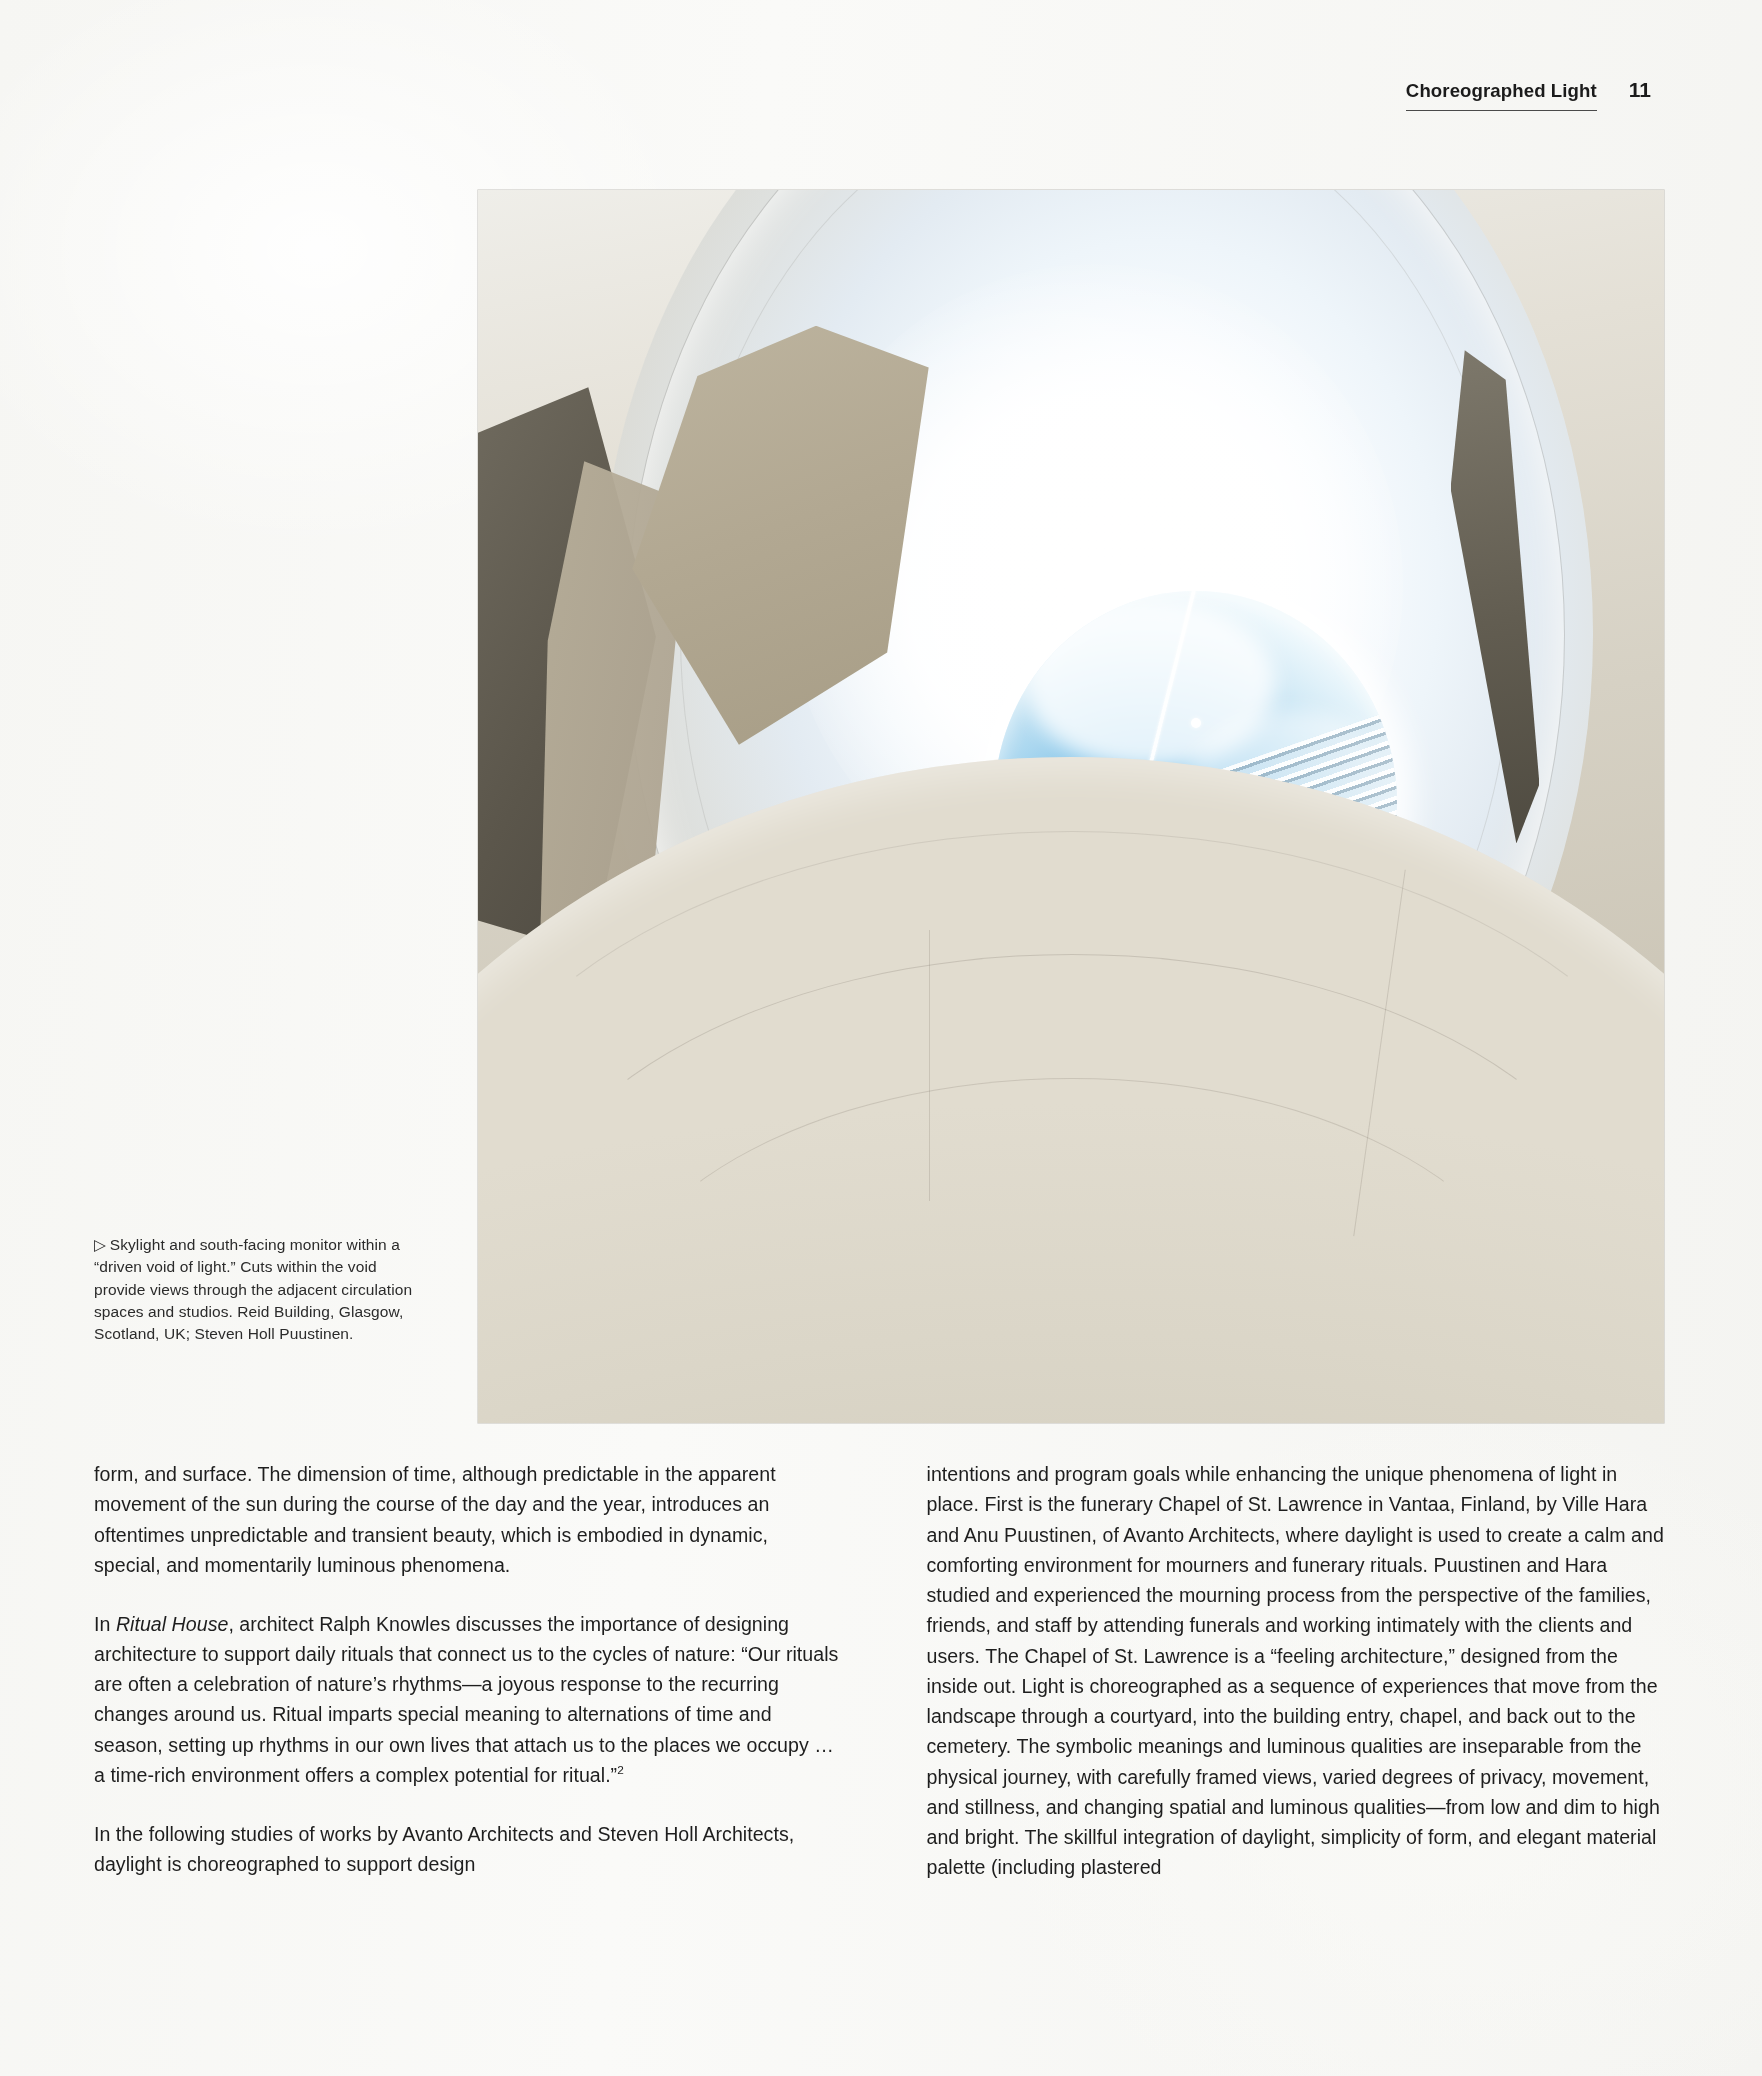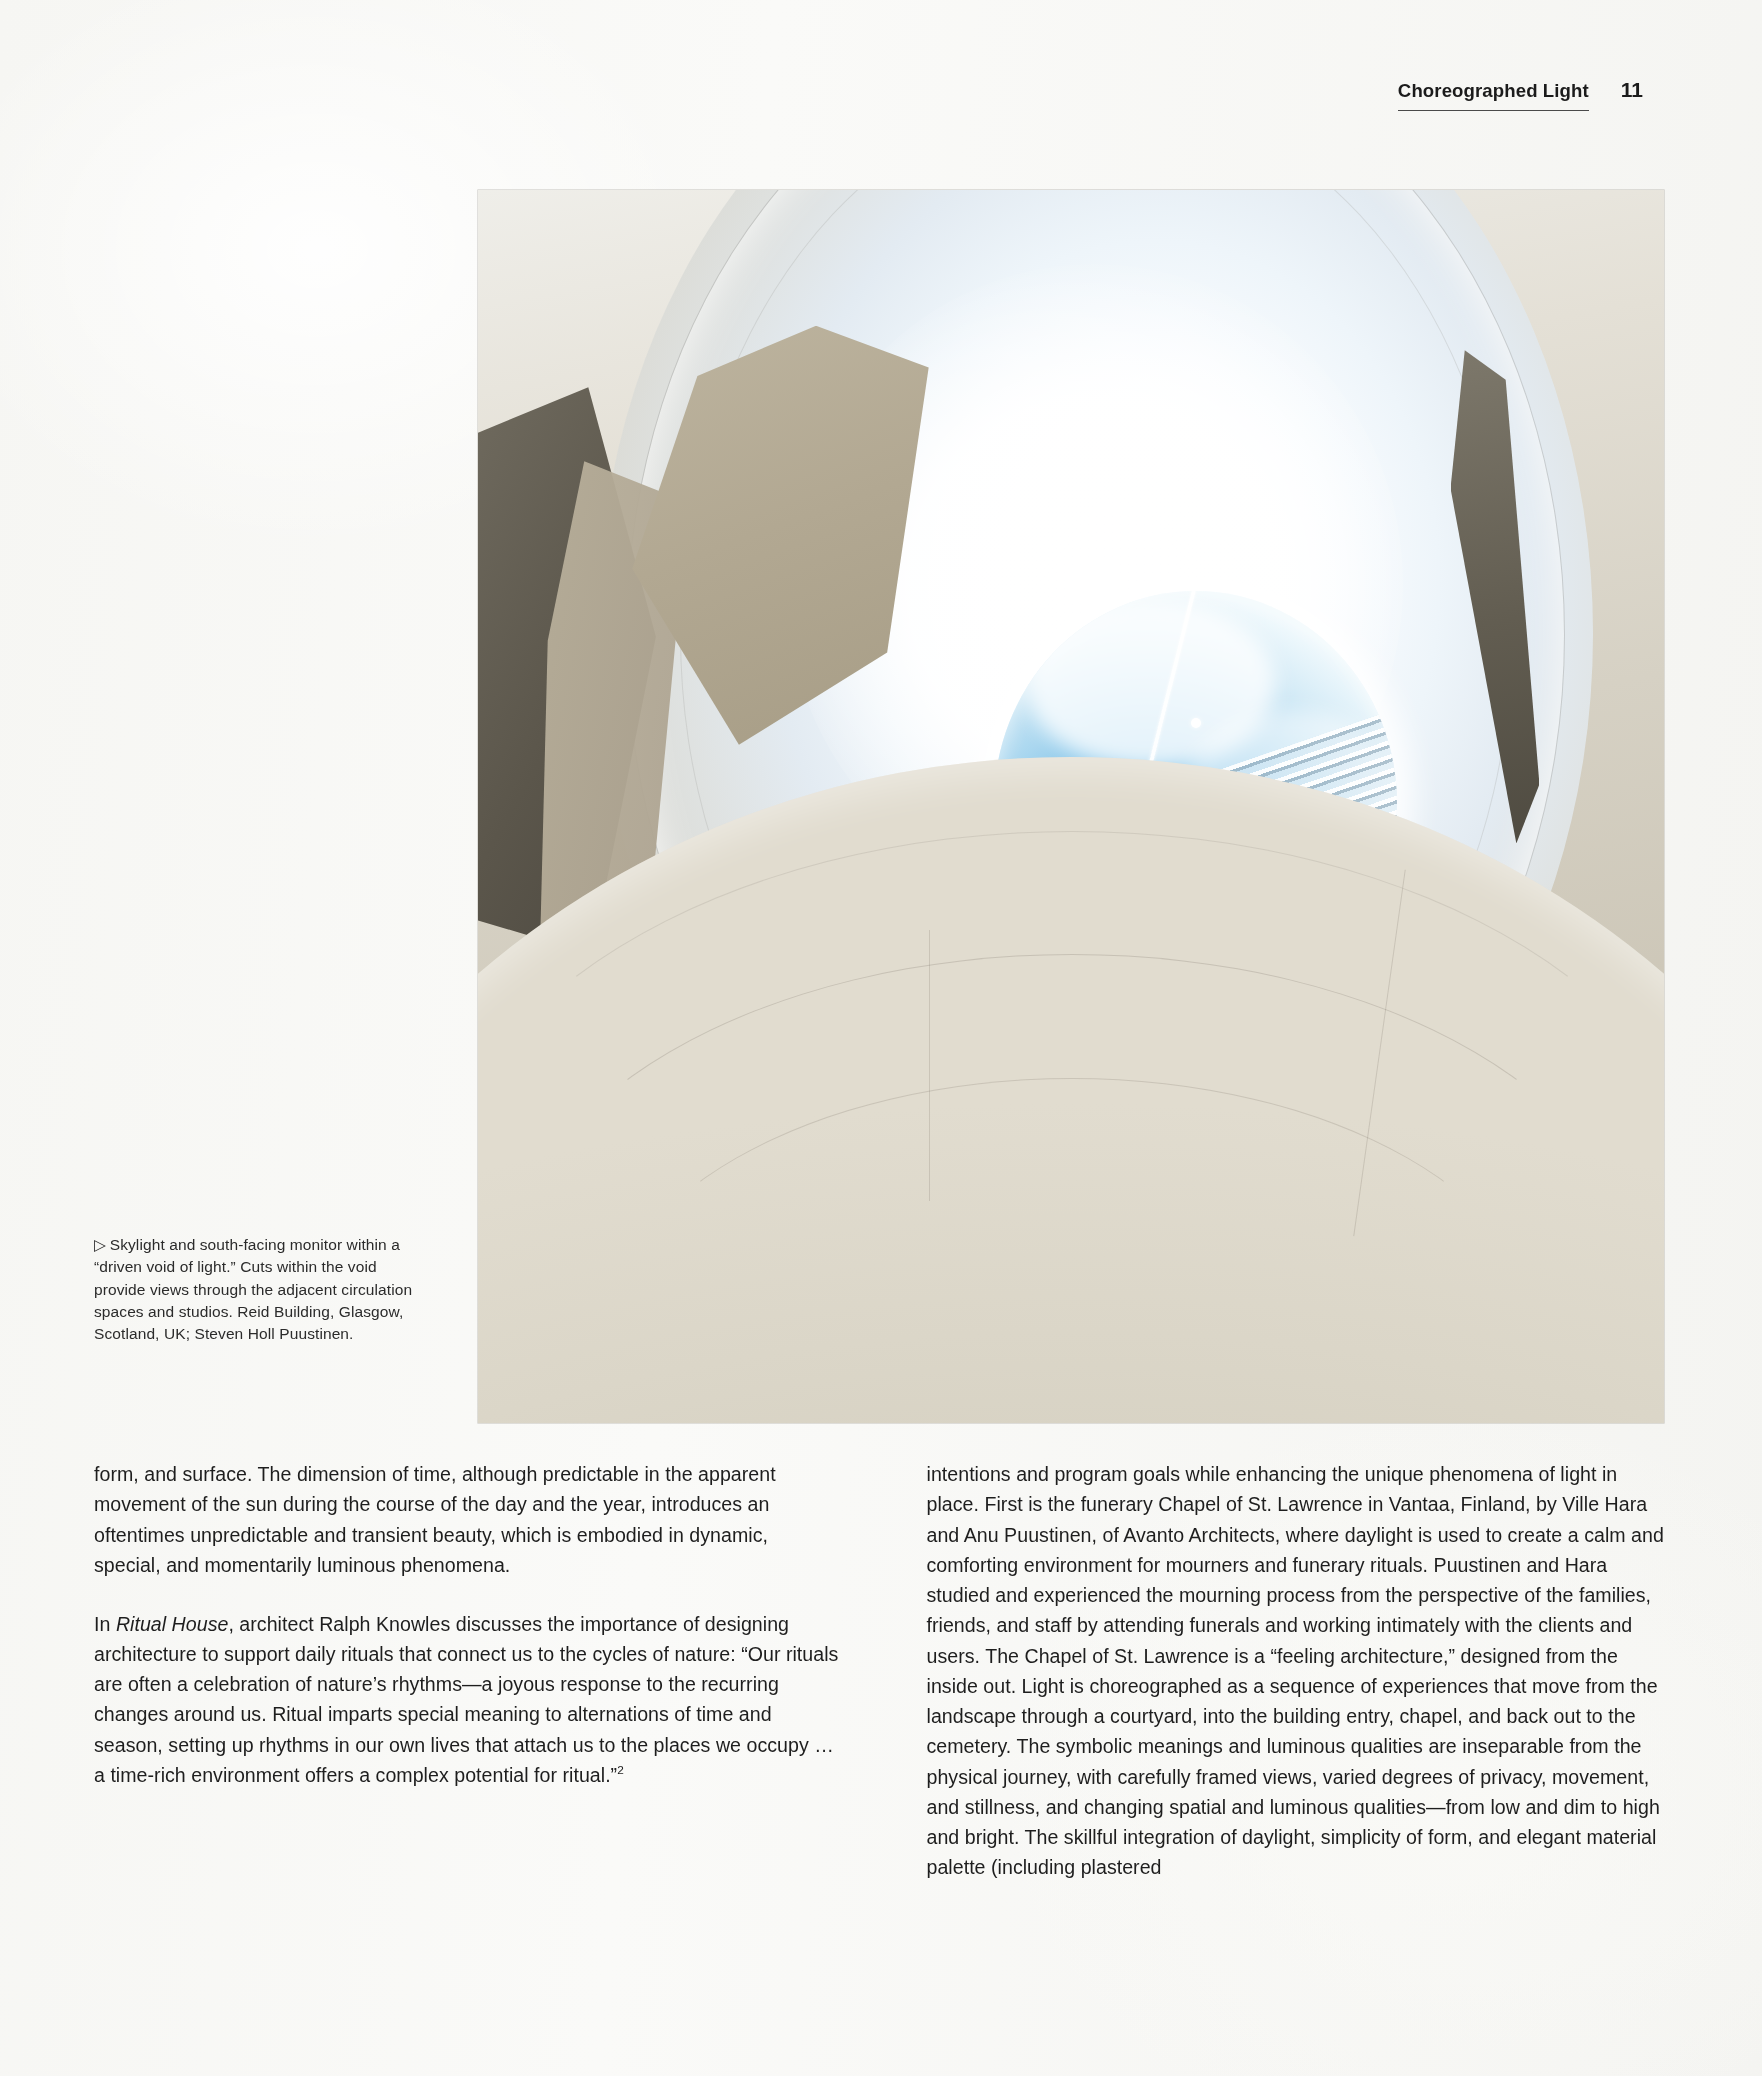--- a/index.html
+++ b/index.html
@@ -16,21 +16,21 @@
     position:absolute; inset:0;
     background:
       radial-gradient(ellipse 559px 435px at 18% 12%, rgba(255,255,255,.9), rgba(247,247,244,0) 70%),
       radial-gradient(ellipse 683px 559px at 82% 86%, rgba(250,250,247,.8), rgba(247,247,244,0) 70%),
       linear-gradient(95deg,#f6f6f3 0%,#fafaf8 40%,#f4f4f1 100%);
     pointer-events:none;
   }
 
   
   .runhead{
-    position:absolute; top:78px; right:120px;
+    position:absolute; top:78px; right:112px;
     display:flex; align-items:baseline; gap:32px;
   }
   .runhead-title{
     font-size:18.6px; font-weight:700; letter-spacing:0.1px; color:#1b1b1b;
     padding-bottom:7.5px; border-bottom:1.9px solid #4a4a4a;
   }
   .runhead-page{ font-size:21px; font-weight:700; color:#1b1b1b; }
 
   
   .plate{
@@ -250,18 +250,19 @@
     <div class="seam-v" style="left:76%; top:55%; height:30%; transform:rotate(8deg);"></div>
   </div>
 </figure>
 
 <figcaption class="caption"><span class="marker">▷</span><span>Skylight and south-facing monitor within a “driven void of light.” Cuts within the void provide views through the adjacent circulation spaces and studios. Reid Building, Glasgow, Scotland, UK; Steven Holl Puustinen.</span></figcaption>
 
 <div class="cols">
   <div class="col">
     <p><span>form, and surface. The dimension of time, although predictable in the apparent movement of the sun during the course of the day and the year, introduces an oftentimes unpredictable and transient beauty, which is embodied in dynamic, special, and momentarily luminous phenomena.</span></p>
     <p><span>In </span><em>Ritual House</em><span>, architect Ralph Knowles discusses the importance of designing architecture to support daily rituals that connect us to the cycles of nature: “Our rituals are often a celebration of nature’s rhythms—a joyous response to the recurring changes around us. Ritual imparts special meaning to alternations of time and season, setting up rhythms in our own lives that attach us to the places we occupy … a time-rich environment offers a complex potential for ritual.”</span><sup class="fn">2</sup></p>
+    <p><span>In the following studies of works by Avanto Architects and Steven Holl Architects, daylight is choreographed to support design</span></p>
   </div>
   <div class="col">
     <p><span>intentions and program goals while enhancing the unique phenomena of light in place. First is the funerary Chapel of St. Lawrence in Vantaa, Finland, by Ville Hara and Anu Puustinen, of Avanto Architects, where daylight is used to create a calm and comforting environment for mourners and funerary rituals. Puustinen and Hara studied and experienced the mourning process from the perspective of the families, friends, and staff by attending funerals and working intimately with the clients and users. The Chapel of St. Lawrence is a “feeling architecture,” designed from the inside out. Light is choreographed as a sequence of experiences that move from the landscape through a courtyard, into the building entry, chapel, and back out to the cemetery. The symbolic meanings and luminous qualities are inseparable from the physical journey, with carefully framed views, varied degrees of privacy, movement, and stillness, and changing spatial and luminous qualities—from low and dim to high and bright. The skillful integration of daylight, simplicity of form, and elegant material palette (including plastered</span></p>
   </div>
 </div>
 
 
 </body></html>

